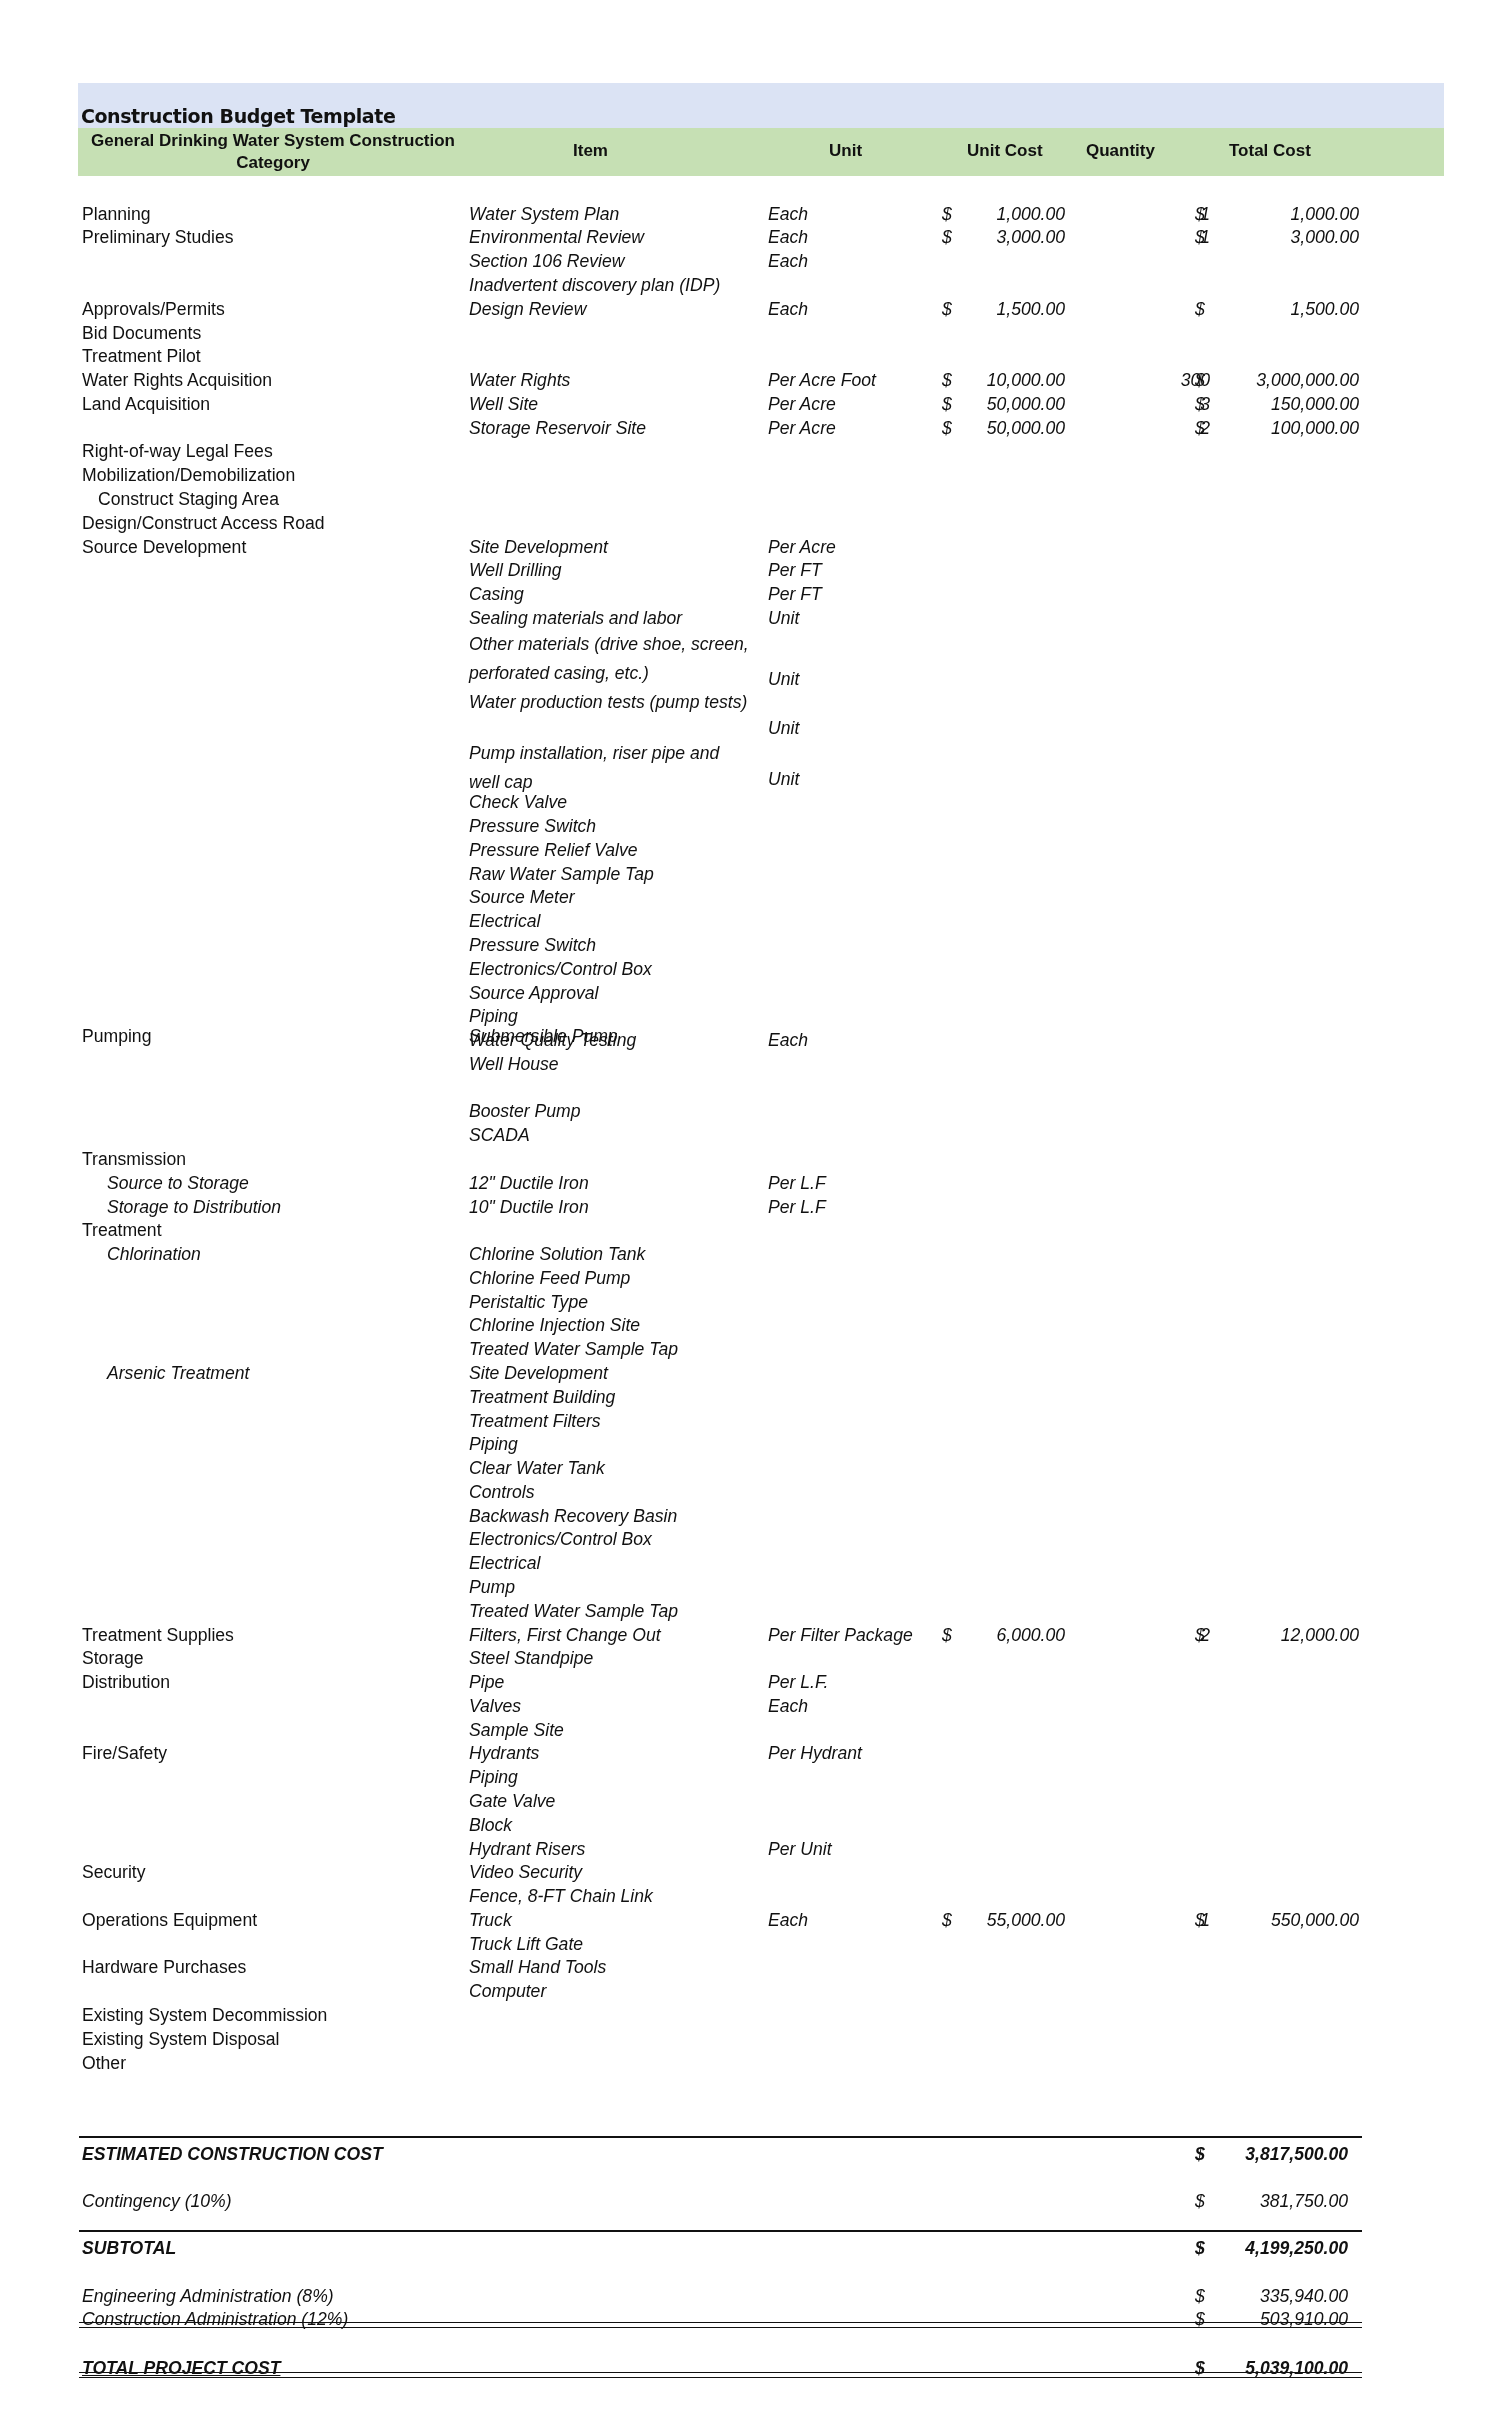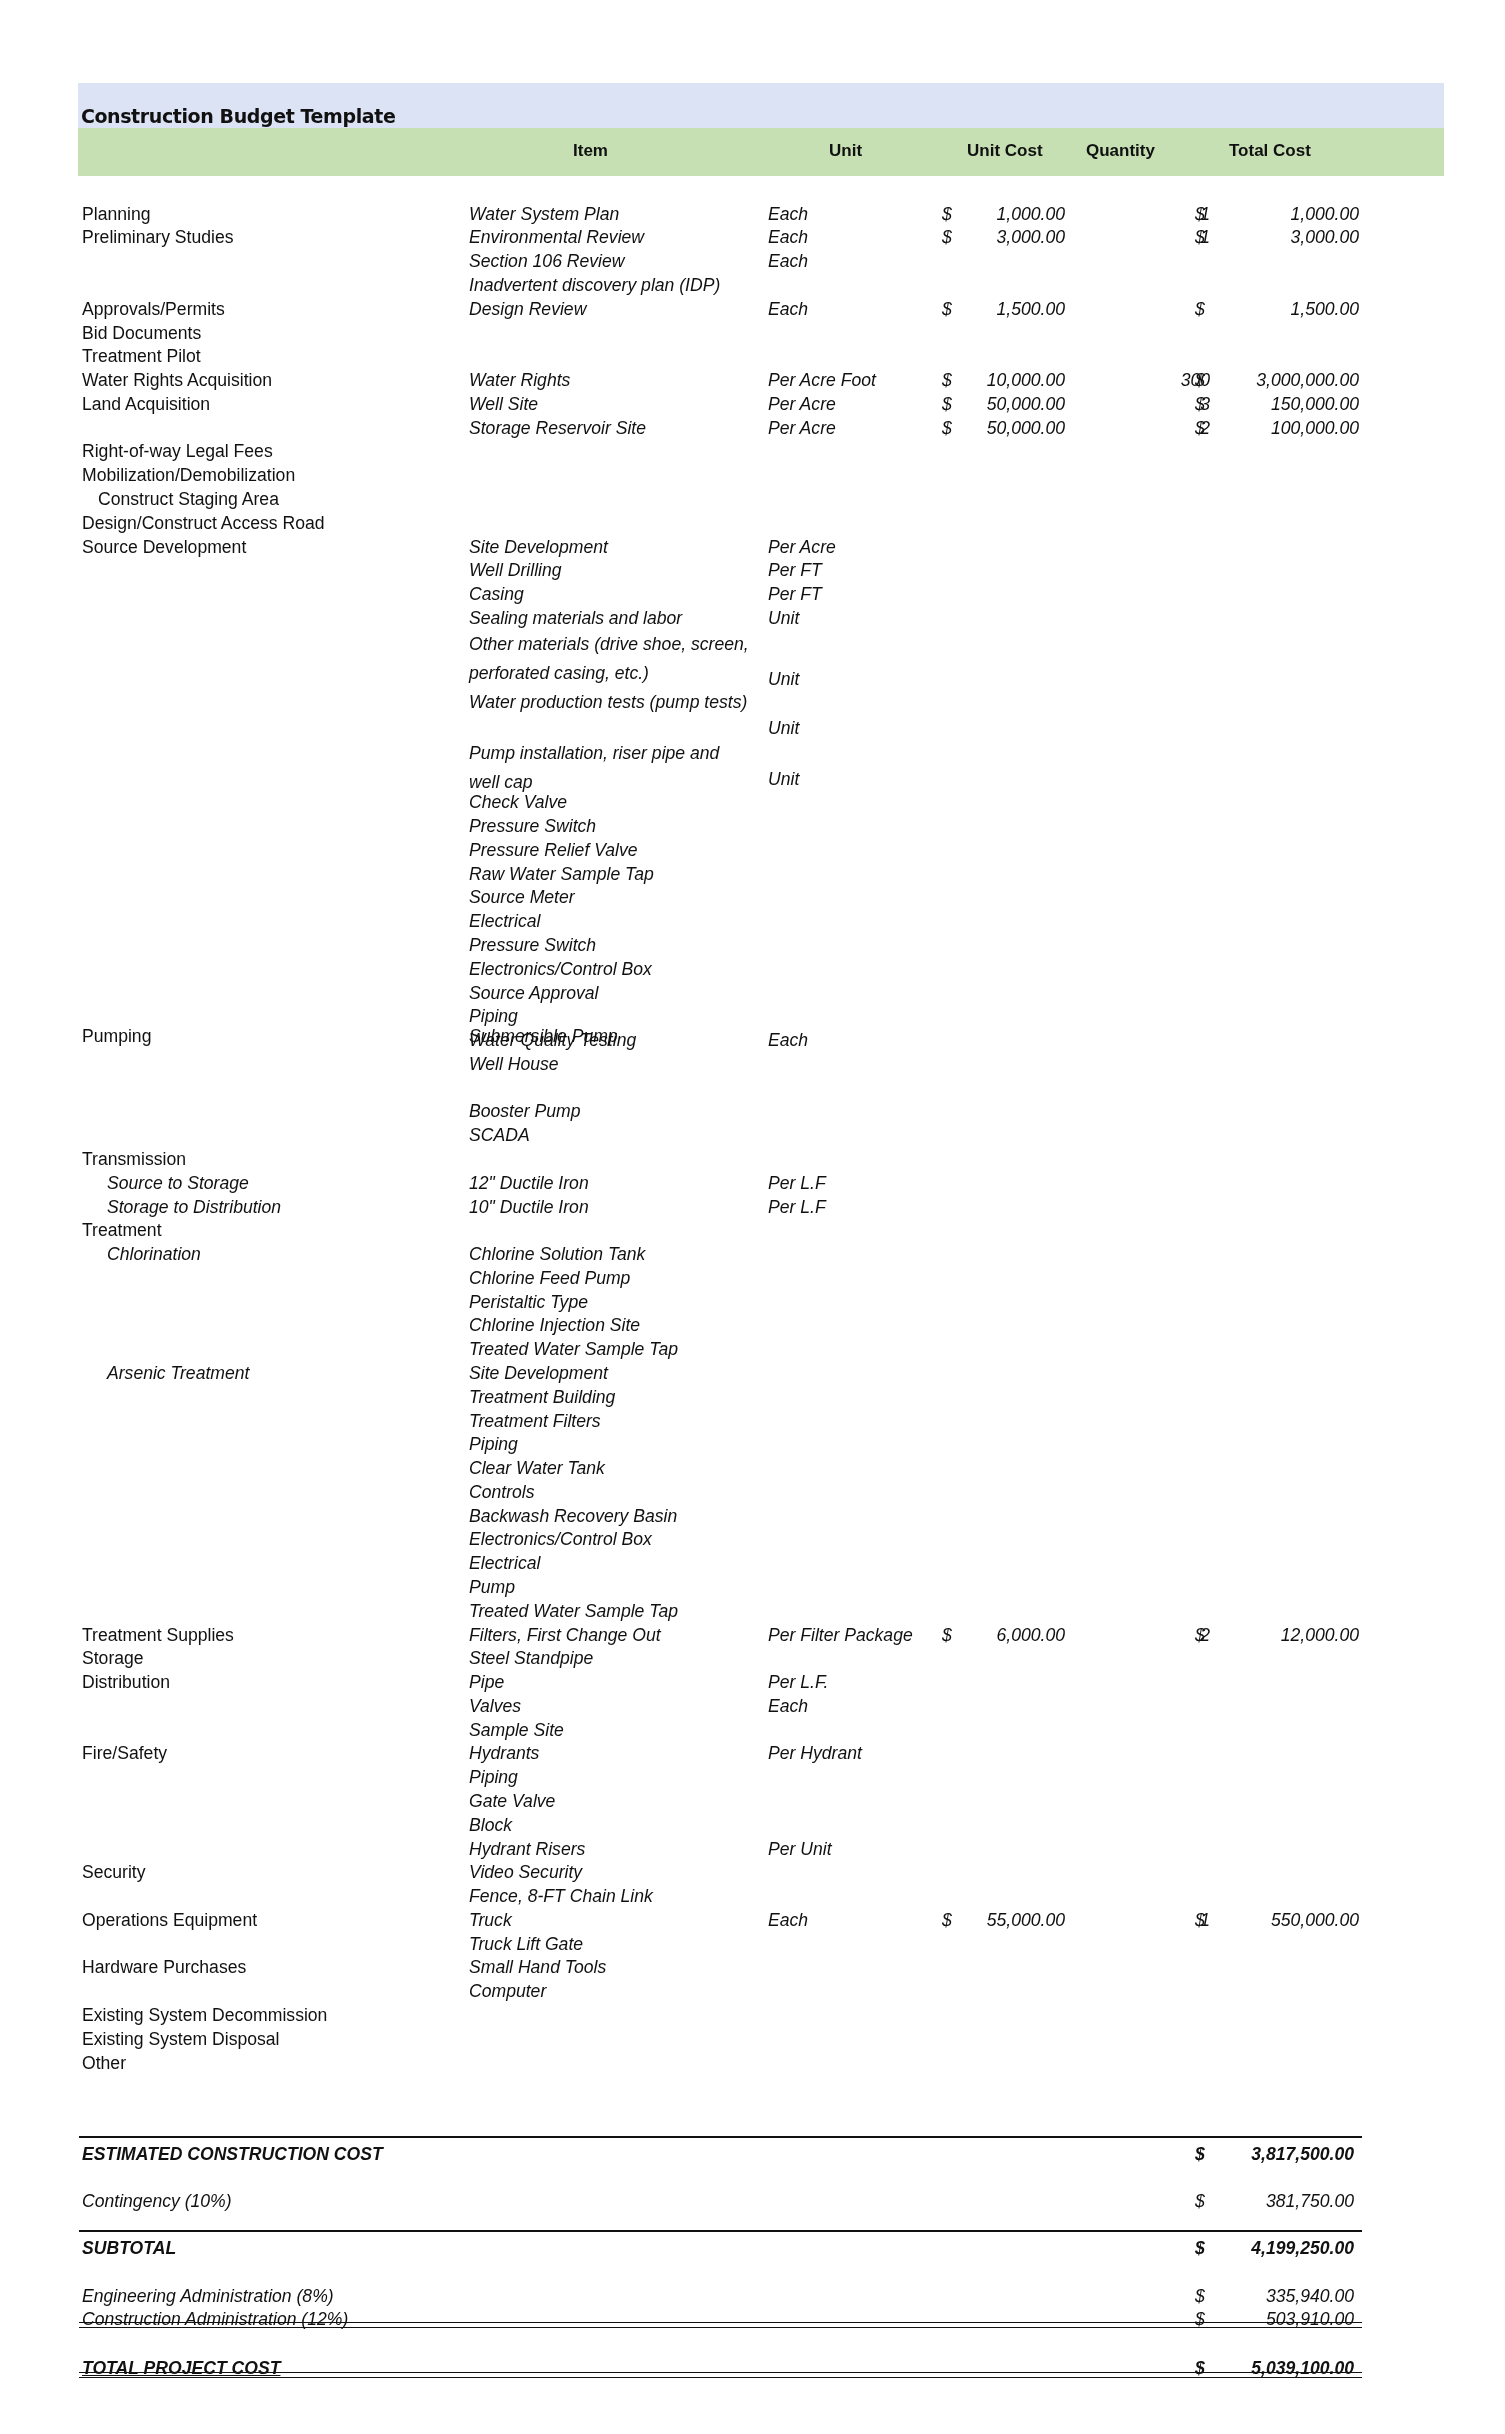--- a/index.html
+++ b/index.html
@@ -24,33 +24,34 @@
   .c-unit { position:absolute; left:768px; font-style:italic; white-space:nowrap; }
   .c-d1 { position:absolute; left:942px; font-style:italic; }
   .c-ucost { position:absolute; right:441px; font-style:italic; text-align:right; }
   .c-qty { position:absolute; right:296px; font-style:italic; text-align:right; }
   .c-d2 { position:absolute; left:1195px; font-style:italic; }
   .c-total { position:absolute; right:147px; font-style:italic; text-align:right; }
 
   .sum { position:absolute; left:82px; width:1280px; font-size:17.6px; font-style:italic; }
   .sum .lbl { position:absolute; left:0; white-space:nowrap; }
   .sum .d { position:absolute; left:1113px; }
-  .sum .v { position:absolute; right:8px; text-align:left; }
+  .sum .v { position:absolute; right:14px; text-align:left; }
   .sum.bold { font-weight:bold; }
   .line { position:absolute; left:79px; width:1283px; border-top:2.9px solid #111; }
   .dline { position:absolute; left:79px; width:1283px; height:3.8px; border-top:1.9px solid #111; border-bottom:1.9px solid #111; }
   .ul { text-decoration:underline; }
 </style>
 </head>
 <body>
 
 <div class="title-band">
   <div class="title">Construction Budget Template</div>
 </div>
 <div class="header-band">
+  <div class="hcell hcat">General Drinking Water System Construction Category</div>
   <div class="hcell hitem">Item</div>
   <div class="hcell hunit">Unit</div>
   <div class="hcell hucost">Unit Cost</div>
   <div class="hcell hqty">Quantity</div>
   <div class="hcell htotal">Total Cost</div>
 </div>
 
 <div class="rows" id="rows">
     <div class="r" style="top: 202px; height: 24px;">
       <span class="c-cat">Planning</span>

